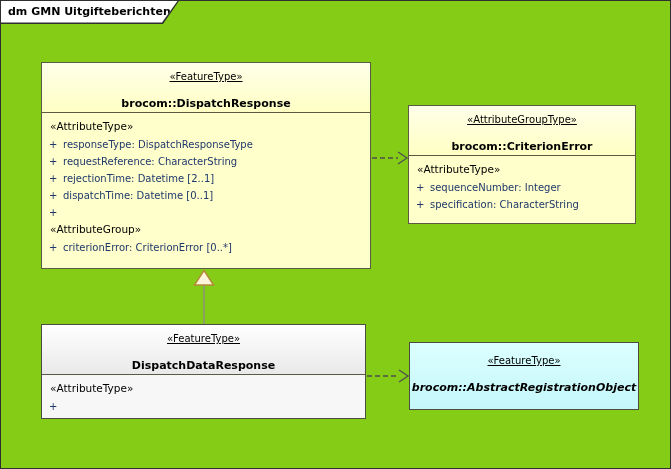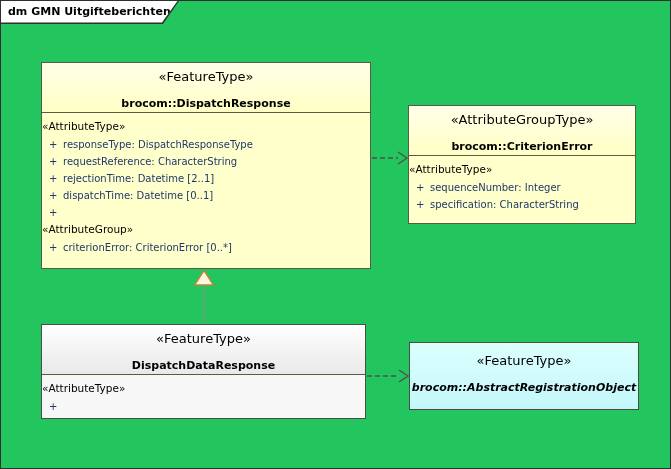--- a/index.html
+++ b/index.html
@@ -3,21 +3,21 @@
 <meta charset="utf-8">
 <style>
   * { box-sizing: border-box; margin: 0; padding: 0; }
   html,body { background: #ffffff; }
   body { font-family: "DejaVu Sans", "Liberation Sans", sans-serif; }
 
   .canvas {
     position: relative;
     width: 671px;
     height: 469px;
-    background: #22c55e;
+    background: #84cc16;
     border: 1px solid #2f2f2f;
     overflow: hidden;
   }
 
   
   .tab { position: absolute; left: 0; top: 0; width: 178px; height: 23px; }
   .tab-bg {
     position: absolute; left: 0; top: 0; width: 178px; height: 23px;
     background: #2f2f2f;
     clip-path: polygon(0 0, 178px 0, 162px 23px, 0 23px);
@@ -41,26 +41,26 @@
   .uml.gray { background: #f7f7f7; border-color: #4c4c44; }
   .uml.gray .hdr { background: linear-gradient(#ffffff, #e9e9e9); }
   .uml.cyan { background: linear-gradient(#dcffff, #c4f7fa); border-color: #4c4c44; }
 
   .hdr {
     text-align: center;
     padding-top: 6px;
     border-bottom: 1px solid #5b5b45;
   }
   .hdr.noline { border-bottom: none; }
-  .stereo { font-size: 13px; color: #000; line-height: 15px; }
+  .stereo { font-size: 10px; color: #000; line-height: 15px; text-decoration: underline; }
   .cname  { font-size: 11px; font-weight: bold; color: #000; line-height: 16px; margin-top: 12px; }
   .cname.abstract { font-style: italic; }
 
   .bdy { padding-top: 5px; }
-  .sec-stereo { font-size: 10.5px; color: #000; line-height: 16px; margin-bottom: 2px; }
+  .sec-stereo { font-size: 10.5px; color: #000; padding-left: 8px; line-height: 16px; margin-bottom: 2px; }
   .sec-stereo.gap { }
   .attr { display: flex; line-height: 17px; white-space: nowrap; overflow: hidden; }
   .attr .vis   { font-size: 10px; color: #1f386b; width: 21px; padding-left: 7px; flex: none; }
   .attr .atext { font-size: 10px; color: #1f386b; }
 
   .connectors { position: absolute; left: 0; top: 0; width: 671px; height: 469px; pointer-events: none; }
 </style>
 </head>
 <body>
 

